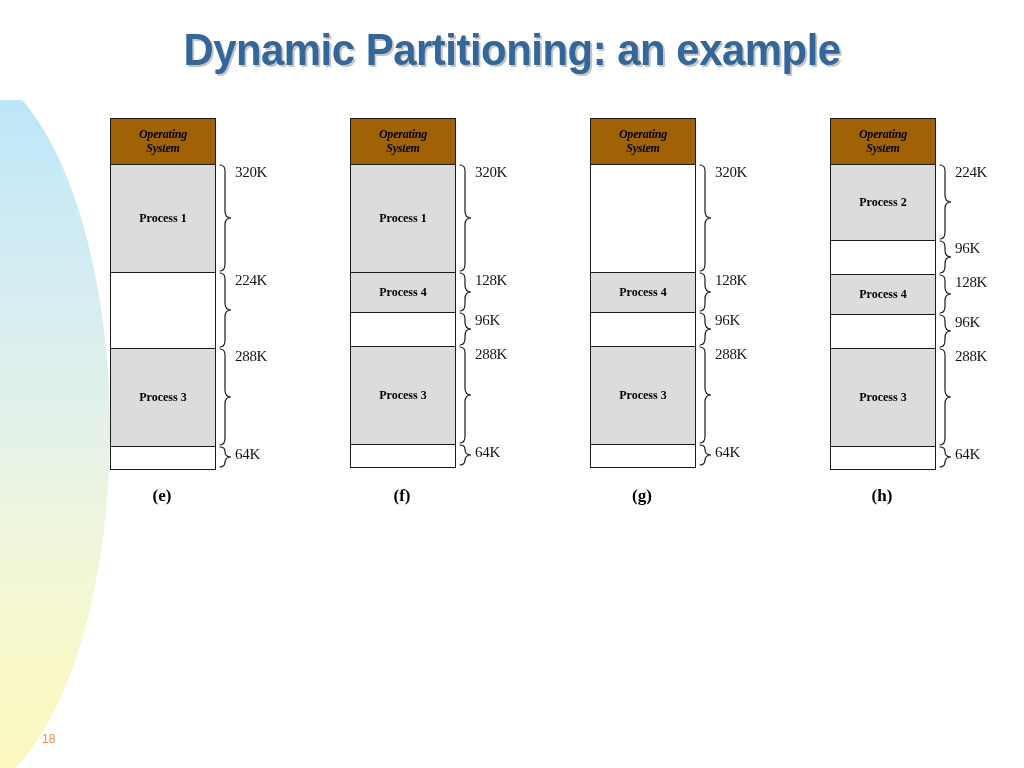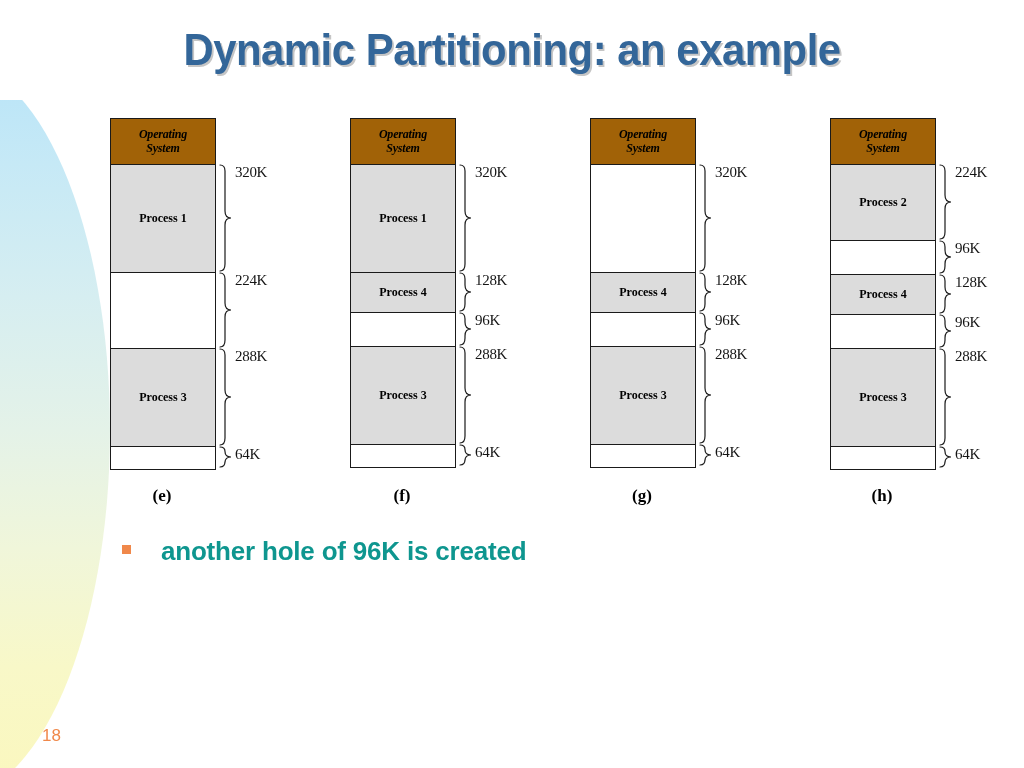--- a/index.html
+++ b/index.html
@@ -171,21 +171,21 @@
     line-height: 1.42;
     color: #0e968f;
     letter-spacing: -0.2px;
   }
 
   #page-number {
     position: absolute;
     left: 42px;
     bottom: 22px;
     font-family: "Liberation Sans", sans-serif;
-    font-size: 17px;
+    font-size: 12px;
     color: #f0884a;
   }
 </style>
 </head>
 <body>
 
 <div id="deco-shape"></div>
 <div id="deco-mask-top"></div>
 
 <div id="slide-title">Dynamic Partitioning: an example</div>
@@ -427,19 +427,15 @@
             </svg>
           </div>
           <span class="size-label">64K</span>
         </div>
       </div>
     </div>
     <div class="panel-caption" style="left: 830px;">(h)</div>
   </div>
 
 <div id="bullet-list">
-    <div class="bullet-item">
-      <span class="bullet-marker"></span>
-      <span class="bullet-text">another hole of 96K is created</span>
-    </div>
   </div>
 
 <div id="page-number">18</div>
 
 </body></html>

